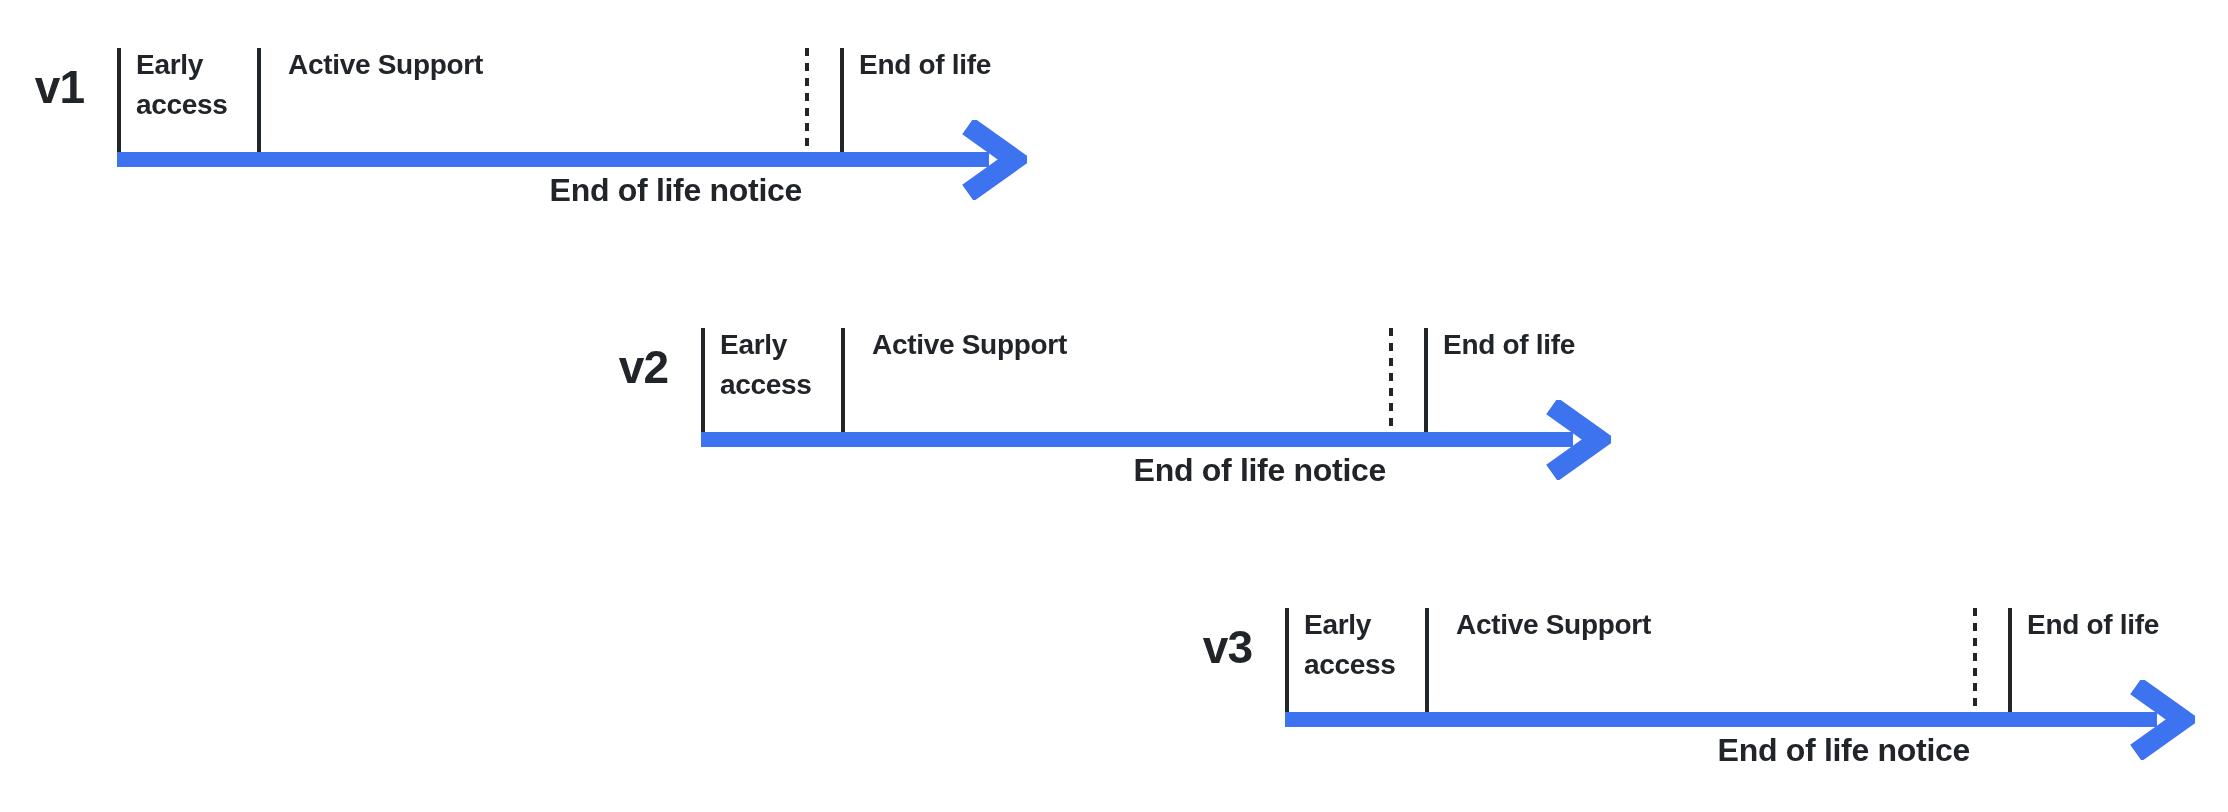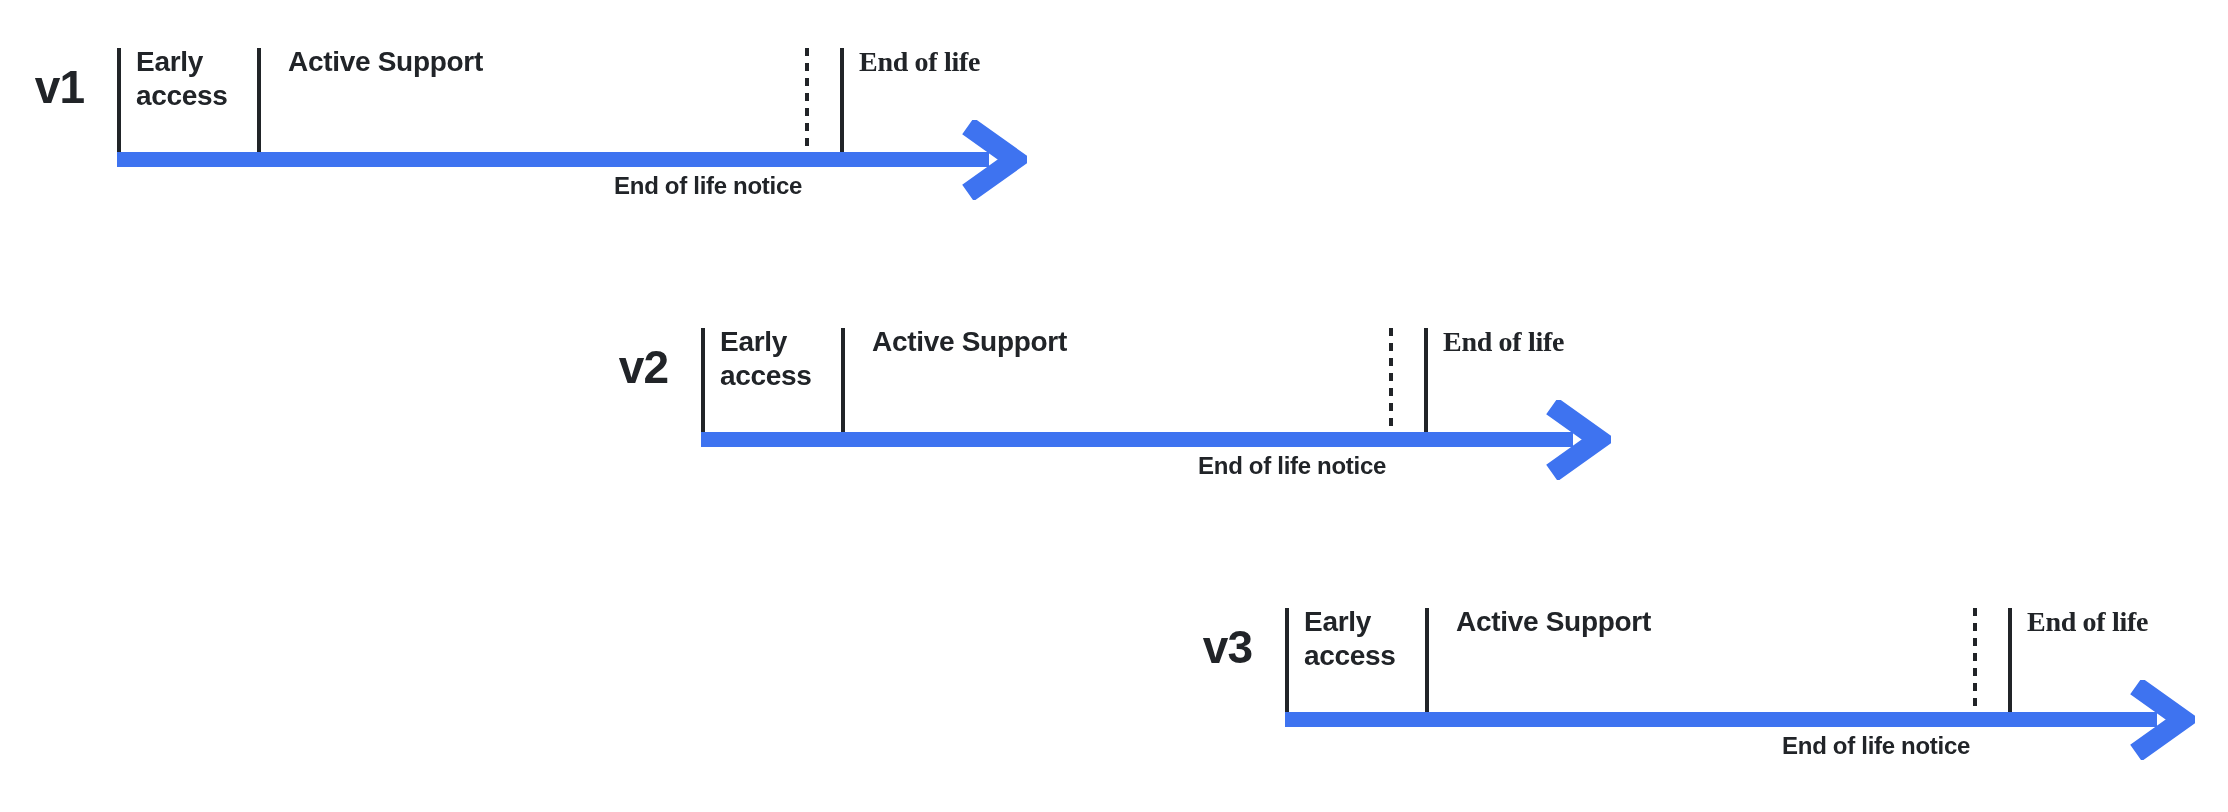--- a/index.html
+++ b/index.html
@@ -52,33 +52,33 @@
       to bottom,
       var(--ink) 0px, var(--ink) 8px,
       transparent 8px, transparent 15px
     );
   }
   .phase-label {
     position: absolute;
     top: 45px;
     font-size: 28px;
     font-weight: 700;
-    line-height: 34px;
+    line-height: 40px;
     letter-spacing: -0.3px;
     color: var(--ink);
     white-space: nowrap;
   }
   .lbl-early  { left: 136px; width: 112px; white-space: normal; }
   .lbl-active { left: 288px; }
-  .lbl-eol    { left: 859px; font-family: Liberation Serif, serif; }
+  .lbl-eol    { left: 859px; }
   .lbl-notice {
     position: absolute;
     left: 470px; top: 172px; width: 332px;
     text-align: right;
-    font-size: 24px;
+    font-size: 32px;
     font-weight: 700;
     letter-spacing: -0.3px;
     color: var(--ink);
     white-space: nowrap;
   }
   .arrow-svg {
     position: absolute;
     left: 117px; top: 120px;
     color: var(--accent);
     display: block;

